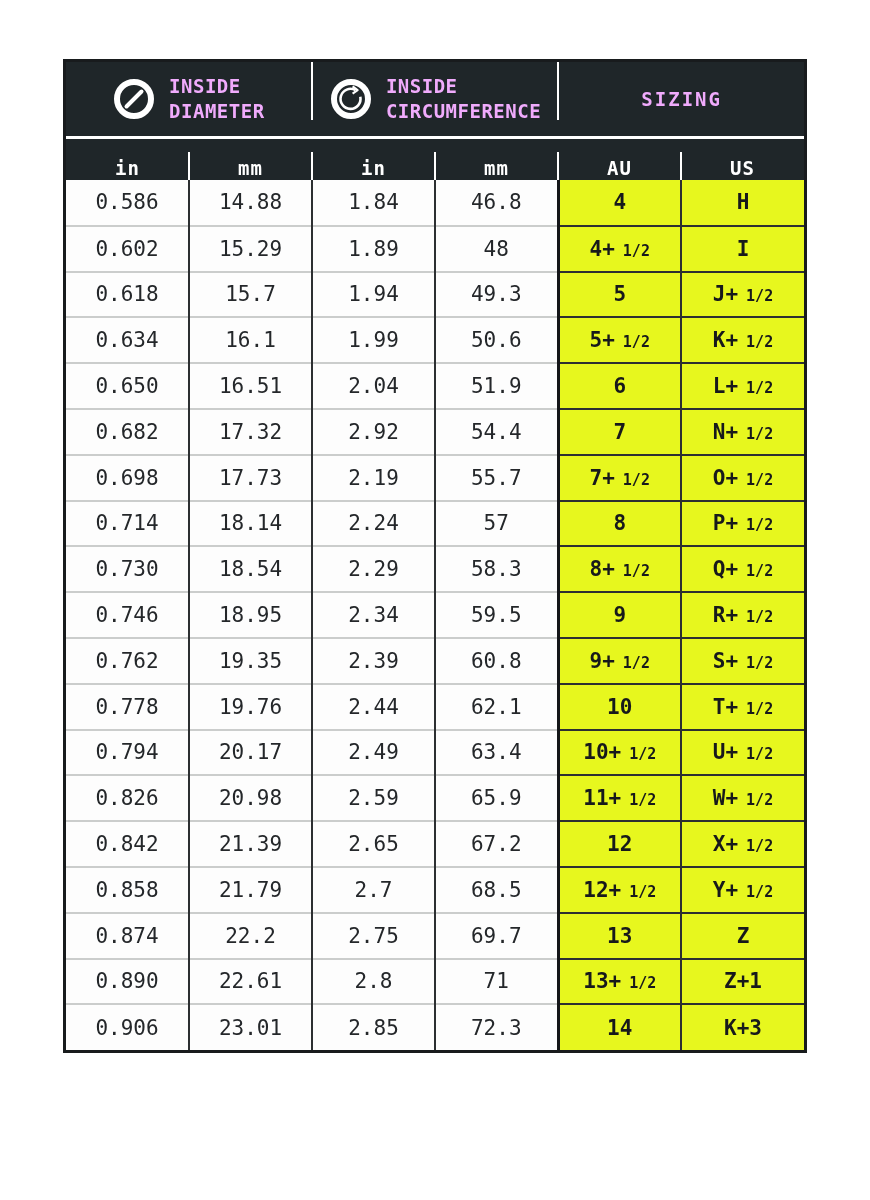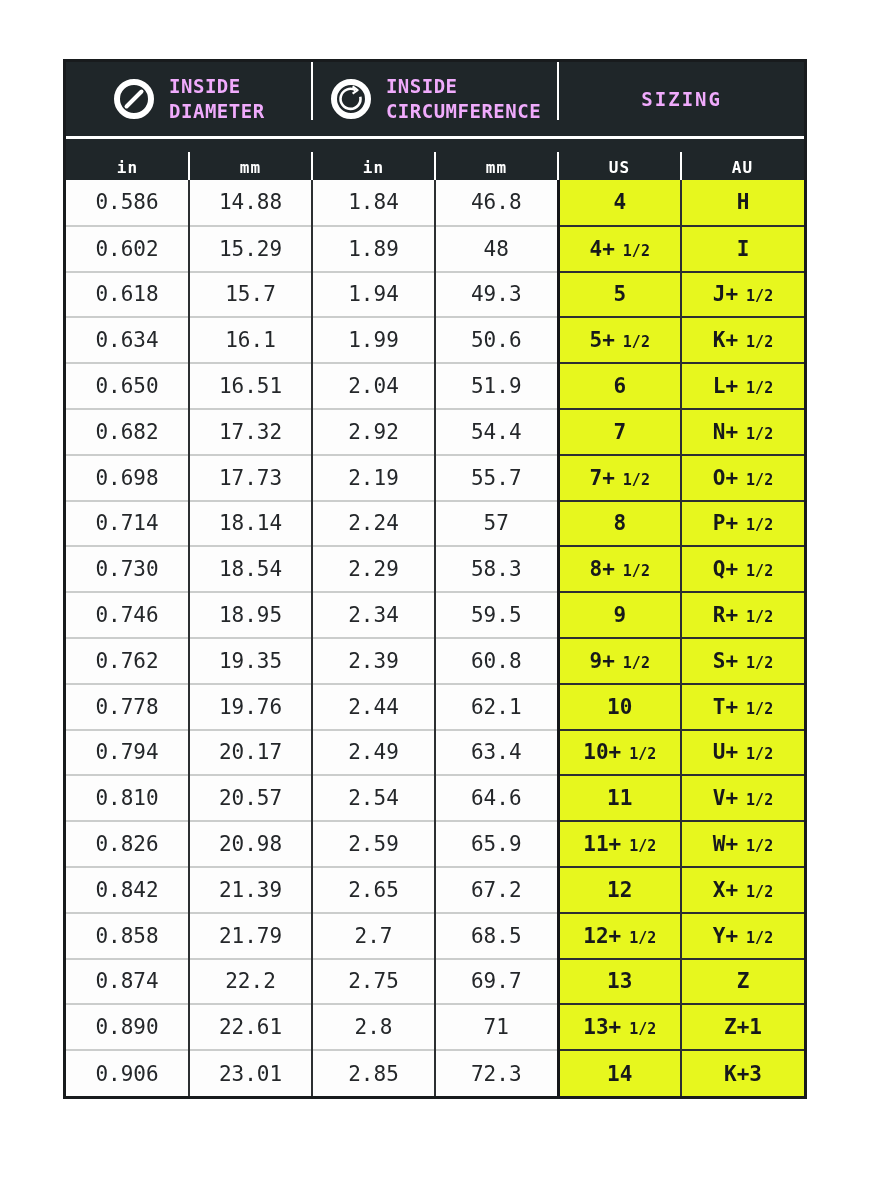--- a/index.html
+++ b/index.html
@@ -47,21 +47,21 @@
   
   .hsep{height:3px;background:#ffffff;}
   
   .thead-sub{
     height:41px;background:var(--dark);
     display:flex;align-items:center;color:#ffffff;position:relative;
   }
   .subcell{
     width:123.2px;height:100%;
     display:flex;align-items:center;justify-content:center;
-    font-size:16px;font-weight:bold;letter-spacing:1px;position:relative;margin-top:16px;
+    font-size:19px;font-weight:bold;letter-spacing:1px;position:relative;margin-top:16px;
   }
   .subcell + .subcell::before{
     content:"";position:absolute;left:-1px;top:5px;width:2px;height:28px;background:#ffffff;
   }
   
   table.data{width:100%;border-collapse:collapse;table-layout:fixed;padding-left:14px;}
   table.data td{
     height:45.8px;text-align:center;vertical-align:middle;
     font-size:21px;color:var(--ink);
     border-left:2px solid var(--grid-dark);
@@ -108,22 +108,22 @@
       </div>
     </div>
 
     <div class="hsep"></div>
 
     <div class="thead-sub">
       <div class="subcell">in</div>
       <div class="subcell">mm</div>
       <div class="subcell">in</div>
       <div class="subcell">mm</div>
+      <div class="subcell">AU</div>
       <div class="subcell">US</div>
-      <div class="subcell">AU</div>
     </div>
 
     <table class="data">
       <colgroup>
           <col>
           <col>
           <col>
           <col>
           <col>
           <col>
@@ -227,28 +227,20 @@
           </tr>
           <tr>
             <td>0.794</td>
             <td>20.17</td>
             <td>2.49</td>
             <td>63.4</td>
             <td class="sz us"><span class="sz-main">10+</span><span class="sz-frac">1/2</span></td>
             <td class="sz au"><span class="sz-main">U+</span><span class="sz-frac">1/2</span></td>
           </tr>
           <tr>
-            <td>0.810</td>
-            <td>20.57</td>
-            <td>2.54</td>
-            <td>64.6</td>
-            <td class="sz us"><span class="sz-main">11</span></td>
-            <td class="sz au"><span class="sz-main">V+</span><span class="sz-frac">1/2</span></td>
-          </tr>
-          <tr>
             <td>0.826</td>
             <td>20.98</td>
             <td>2.59</td>
             <td>65.9</td>
             <td class="sz us"><span class="sz-main">11+</span><span class="sz-frac">1/2</span></td>
             <td class="sz au"><span class="sz-main">W+</span><span class="sz-frac">1/2</span></td>
           </tr>
           <tr>
             <td>0.842</td>
             <td>21.39</td>

